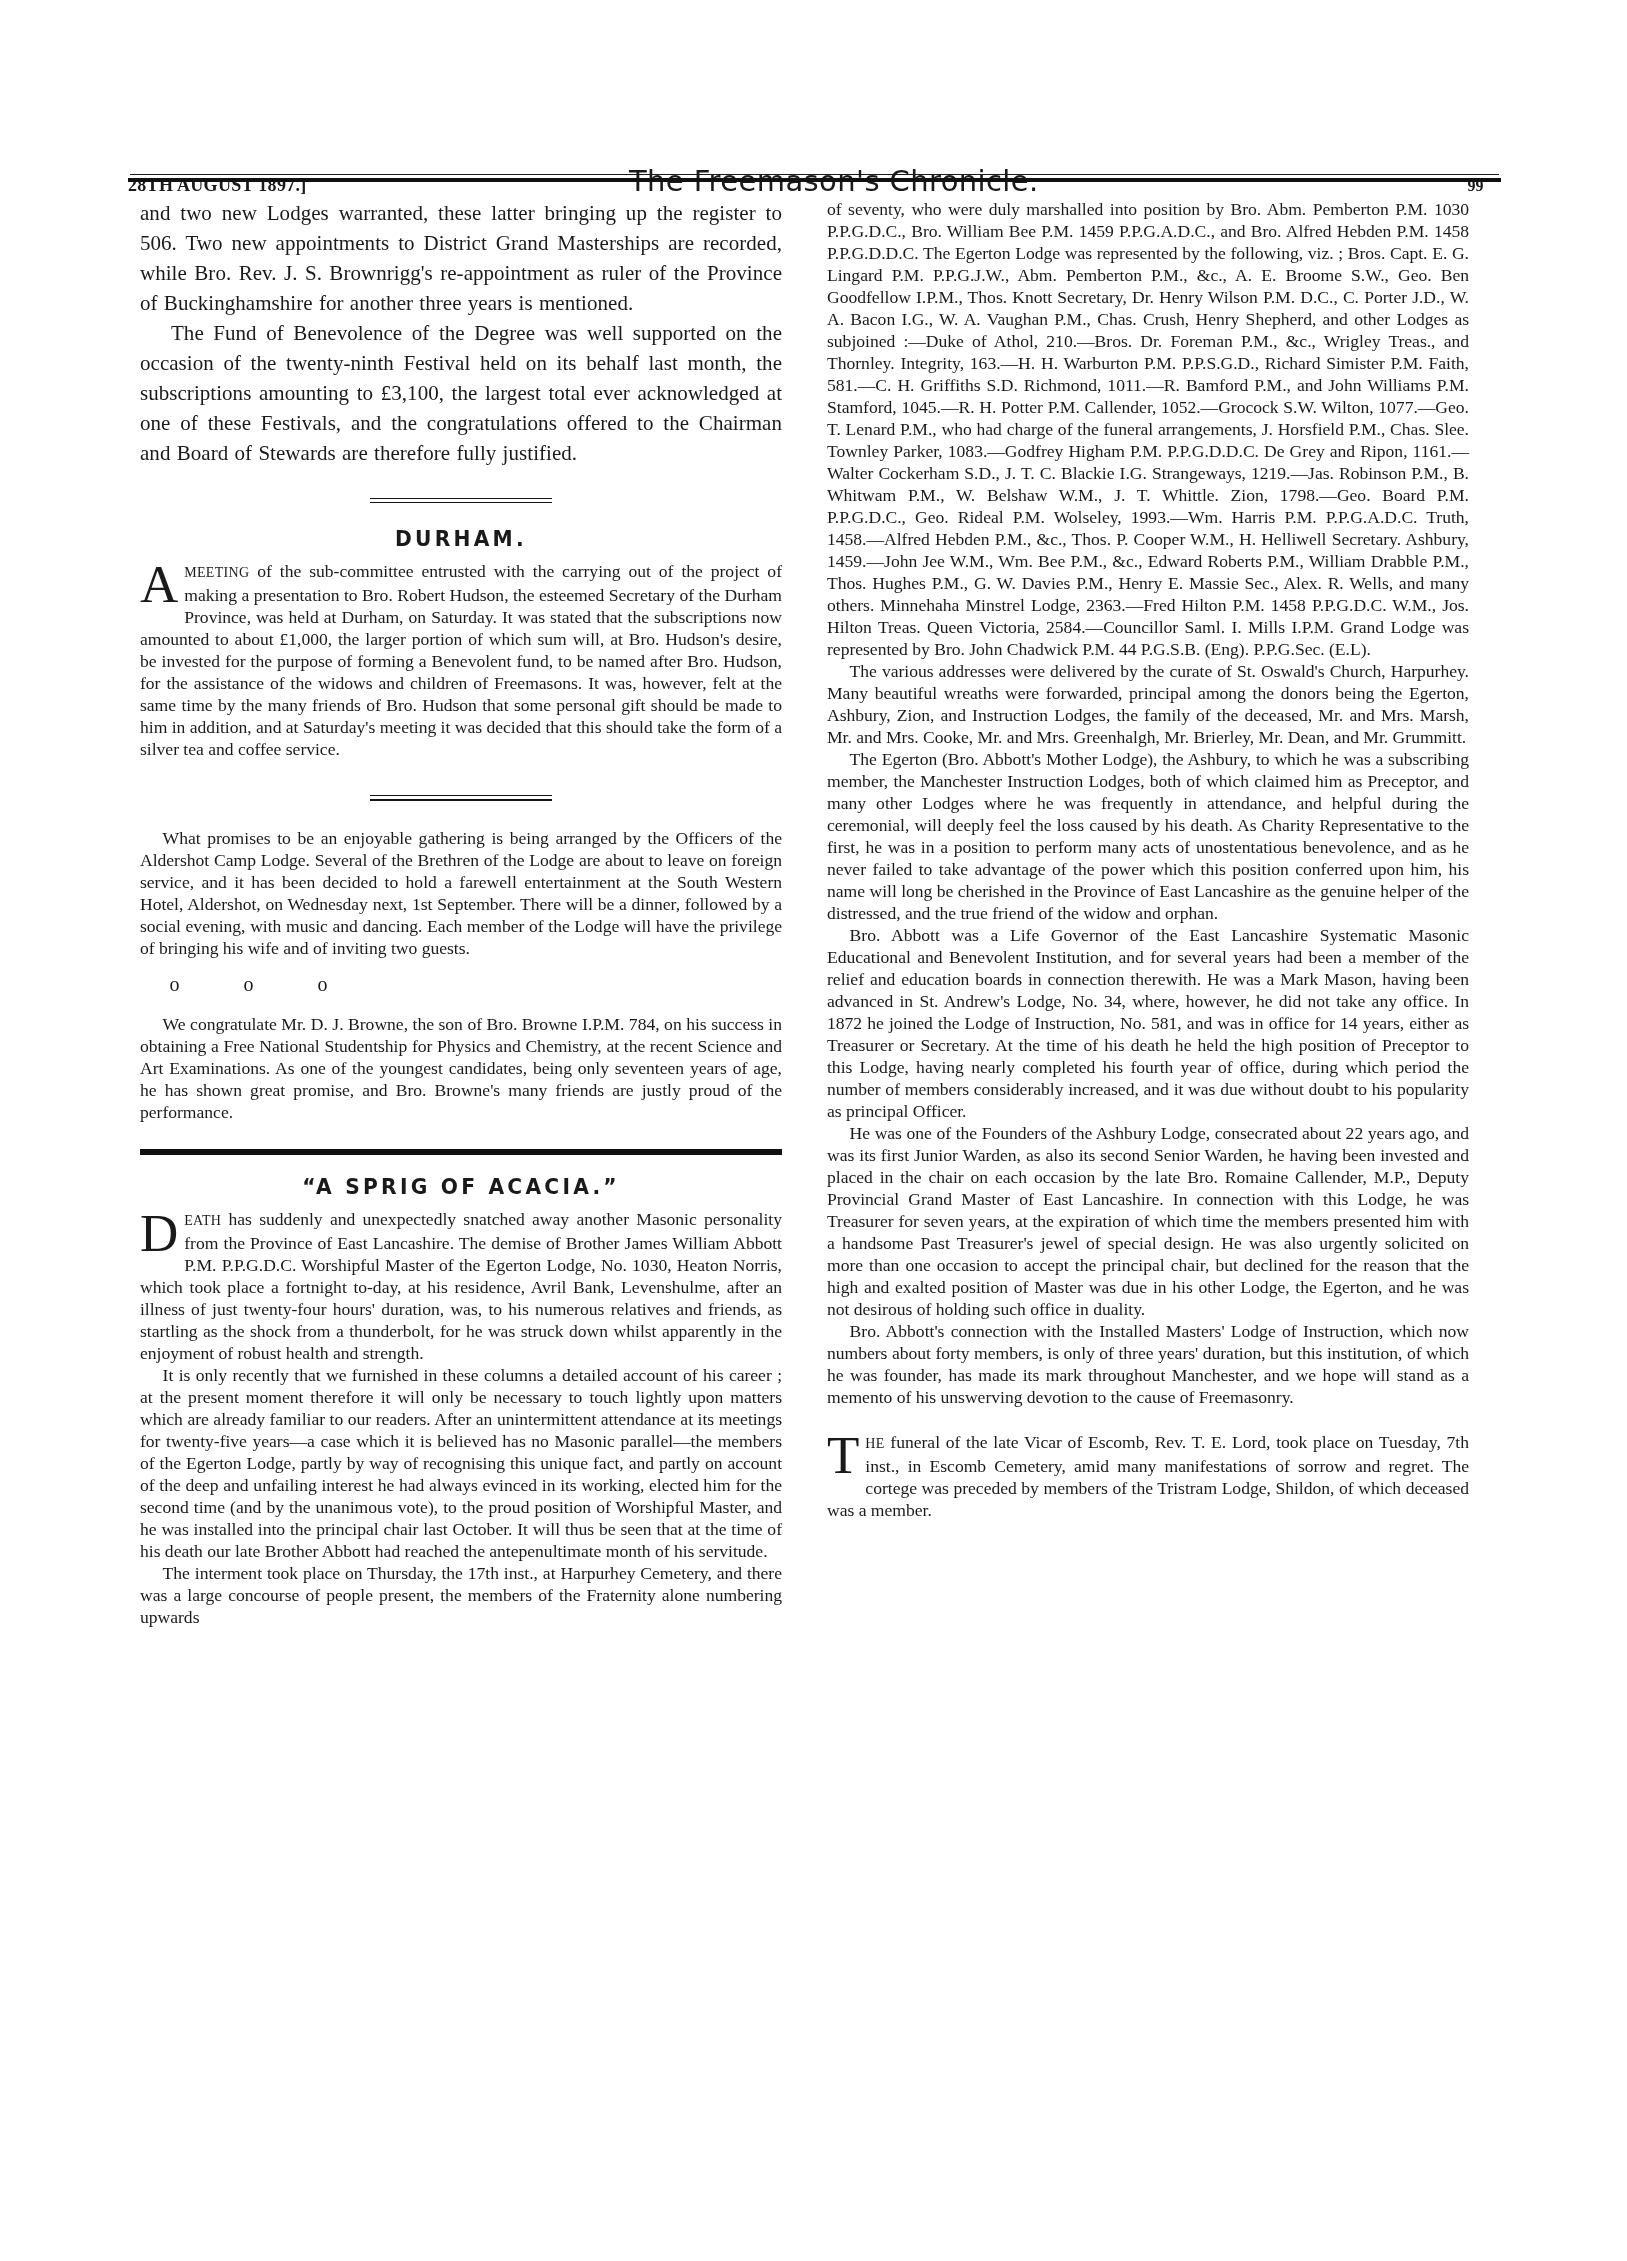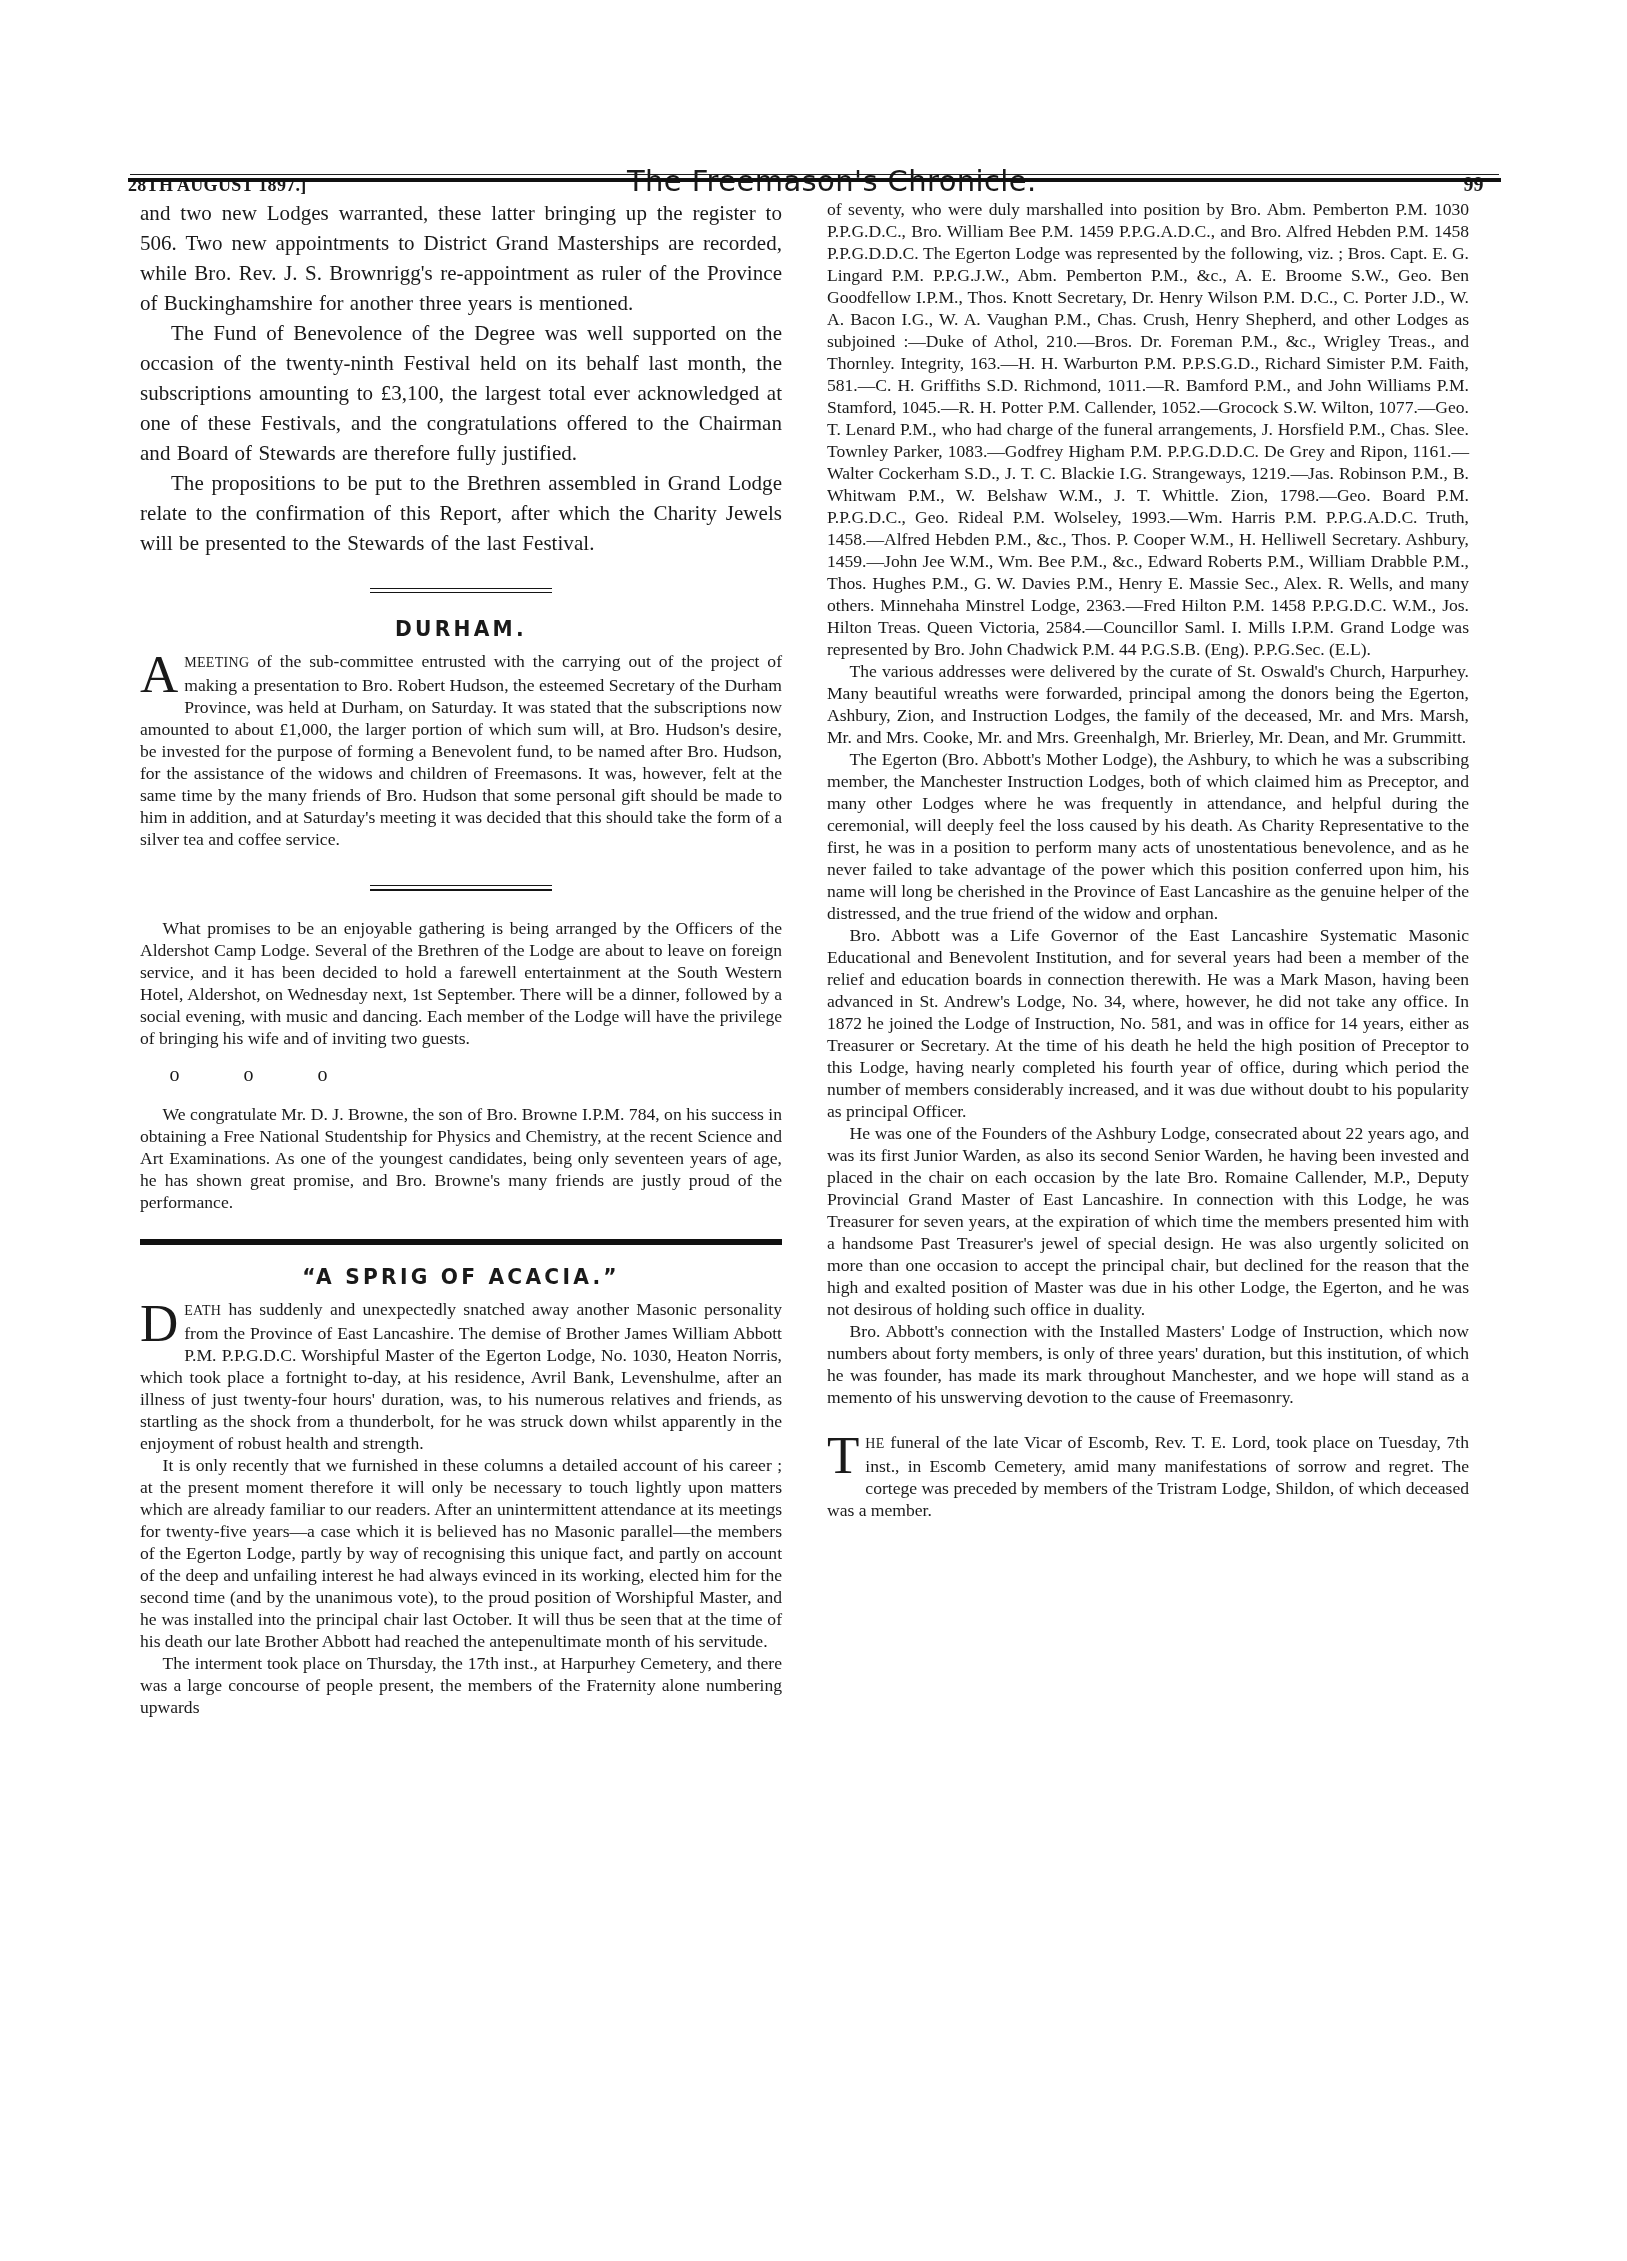--- a/index.html
+++ b/index.html
@@ -45,21 +45,21 @@
   .mast-title {
     font-family: "DejaVu Sans", "Liberation Sans", sans-serif;
     font-size: 29px;
     font-weight: 400;
     letter-spacing: 0.4px;
     position: relative;
     left: -61px;
     white-space: nowrap;
   }
   .mast-page {
-    font-size: 20px;
+    font-size: 16px;
     font-weight: 700;
     position: relative;
     left: -15.6px;
     font-family: Liberation Serif, serif;
   }
 
   .mast-rule {
     position: absolute;
     left: 128px;
     top: 174px;
@@ -199,21 +199,20 @@
       <span class="thick"></span>
   </div>
 
   <div class="cols">
 
     <div class="col col-left">
 
       <div class="lede">
         <p>and two new Lodges warranted, these latter bringing up the register to 506. Two new appointments to District Grand Masterships are recorded, while Bro. Rev. J. S. Brownrigg's re-appointment as ruler of the Province of Buckinghamshire for another three years is mentioned.</p>
         <p>The Fund of Benevolence of the Degree was well supported on the occasion of the twenty-ninth Festival held on its behalf last month, the subscriptions amounting to £3,100, the largest total ever acknowledged at one of these Festivals, and the congratulations offered to the Chairman and Board of Stewards are therefore fully justified.</p>
-        <p>The propositions to be put to the Brethren assembled in Grand Lodge relate to the confirmation of this Report, after which the Charity Jewels will be presented to the Stewards of the last Festival.</p>
       </div>
 
       <div class="sp-34"></div>
       <div class="rule-double">
           <i></i>
           <i></i>
         </div>
       <div class="sp-26"></div>
 
       <h2 class="section-head">DURHAM.</h2>

